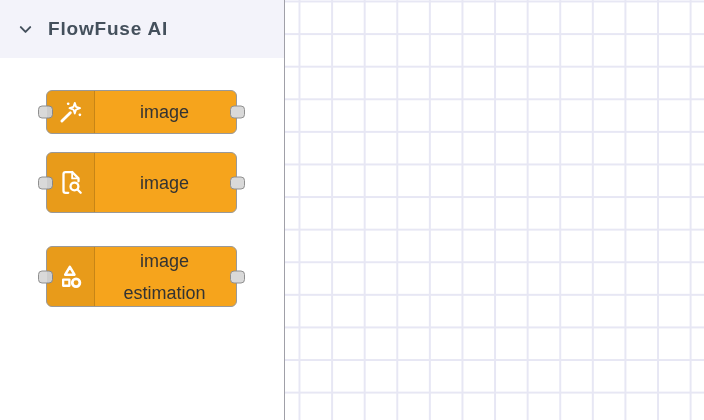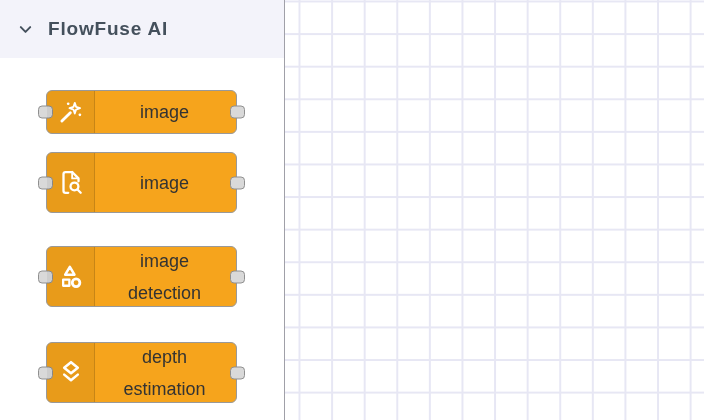--- a/index.html
+++ b/index.html
@@ -121,33 +121,19 @@
     <span class="port port-l"></span>
     <div class="iconbox">
       <svg width="28" height="30" viewBox="0 0 24 26">
         <path class="icon-stroke" d="M11 4.2 L15 11 L7 11 Z" stroke-width="2.2"></path>
         <rect class="icon-stroke" x="5.2" y="15.2" width="5.4" height="5.4" stroke-width="2"></rect>
         <circle class="icon-stroke" cx="16.4" cy="18" r="3.3" stroke-width="2.4"></circle>
       </svg>
     </div>
     <div class="node-label">
       <span>image</span>
-      <span>detection</span>
-    </div>
-    <span class="port port-r"></span>
-  </div>
-
-  <div class="node h-two" style="top:342px">
-    <span class="port port-l"></span>
-    <div class="iconbox">
-      <svg width="28" height="30" viewBox="0 0 24 26">
-        <path class="icon-stroke" d="M12 3.6 L17.9 8.4 L12 13.2 L6.1 8.4 Z" stroke-width="2.2"></path>
-        <path class="icon-stroke" d="M6.1 14.4 L12 19.2 L17.9 14.4" stroke-width="2.2"></path>
-      </svg>
-    </div>
-    <div class="node-label">
-      <span>depth</span>
       <span>estimation</span>
     </div>
     <span class="port port-r"></span>
   </div>
 
+
 </div>
 
 </body></html>

